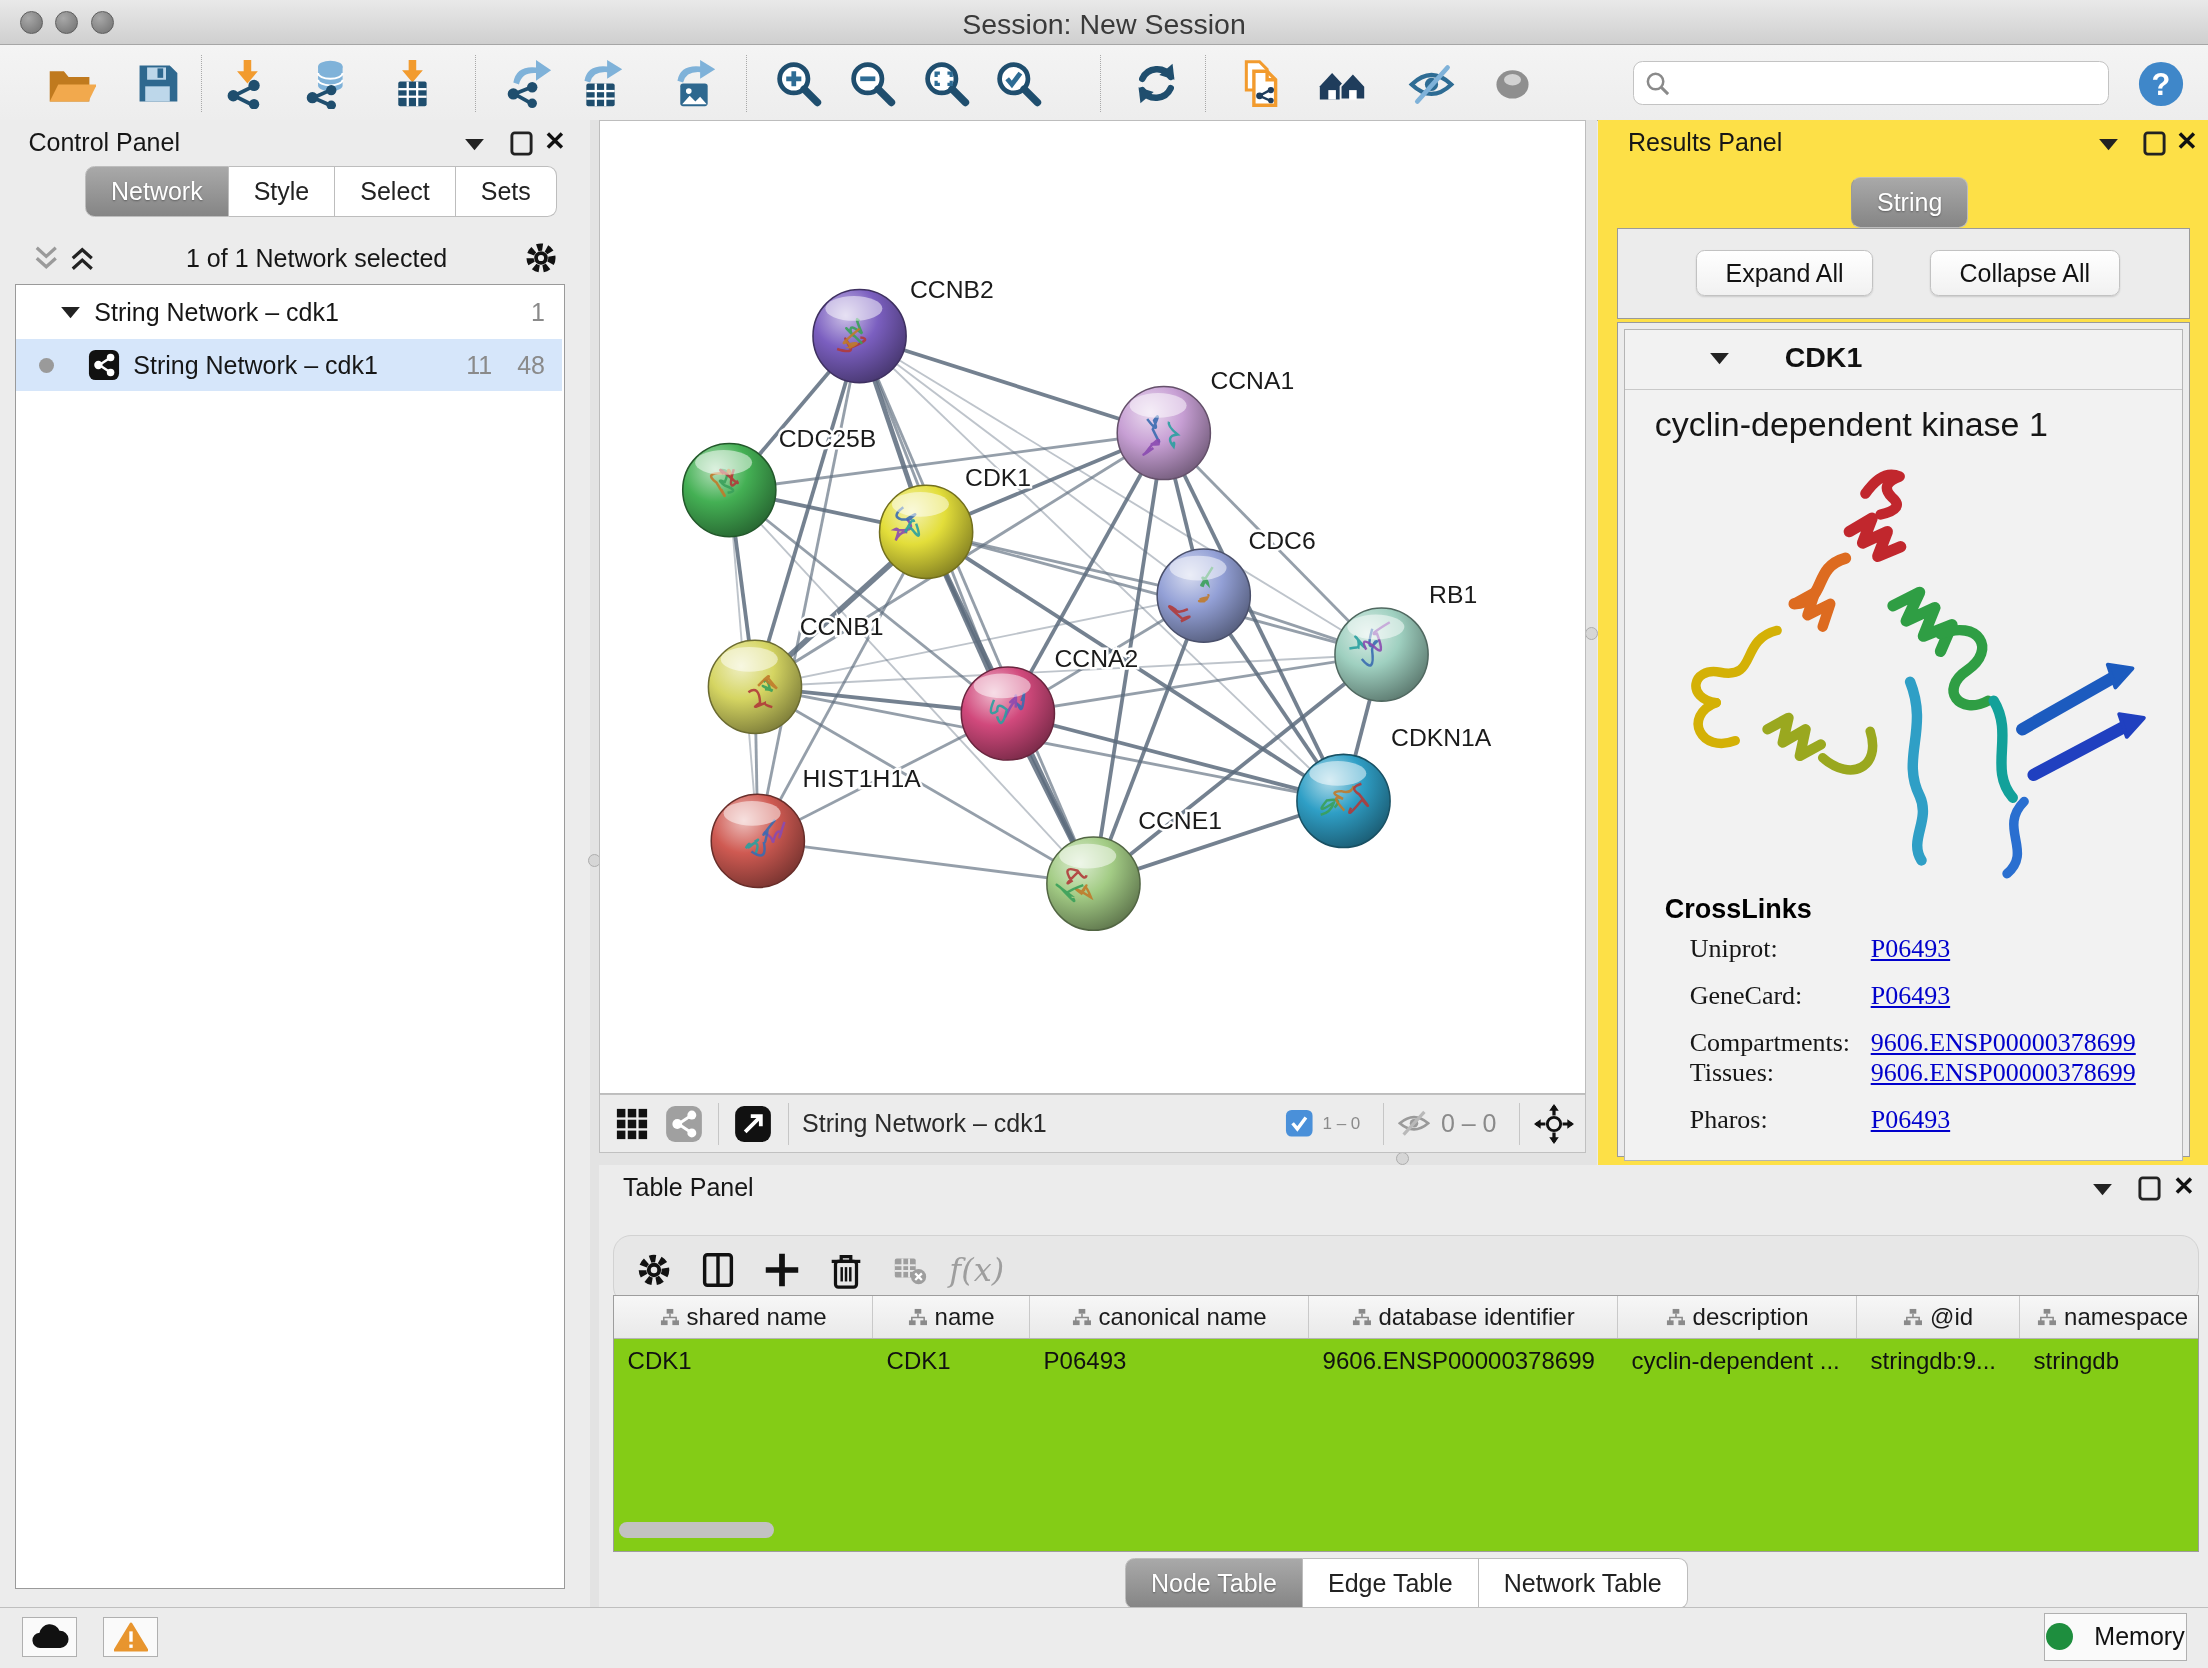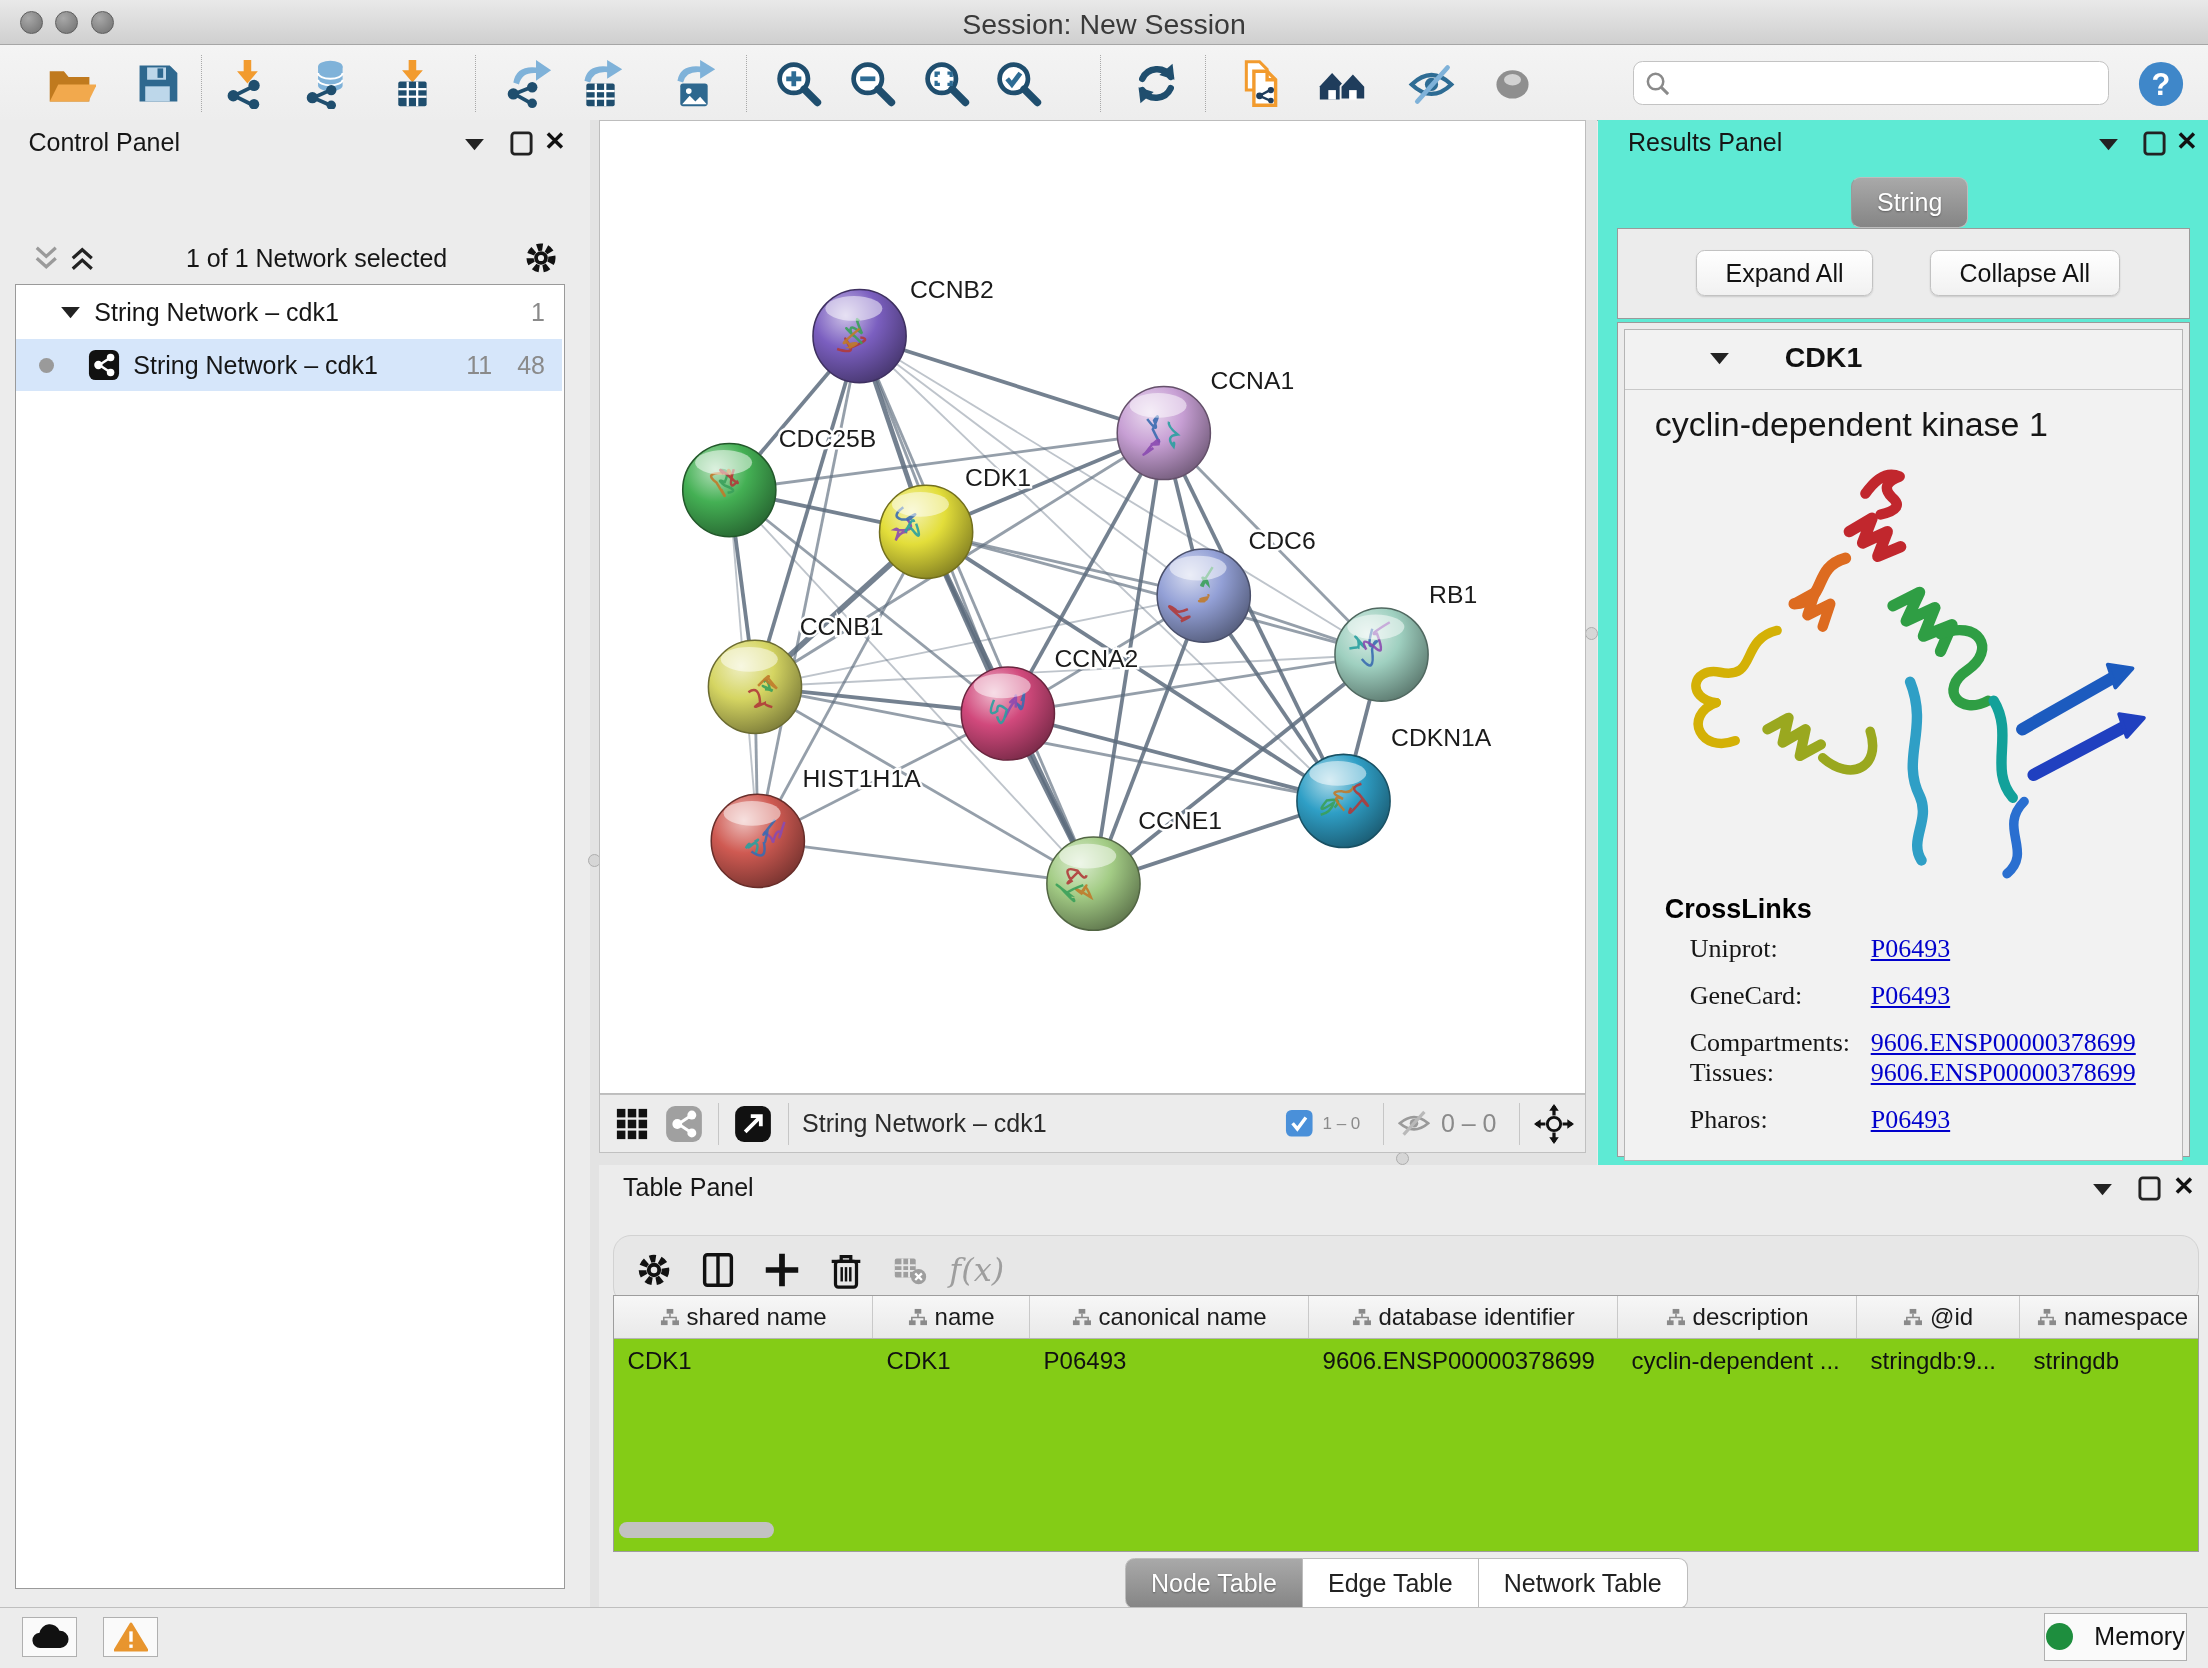--- a/index.html
+++ b/index.html
@@ -39,21 +39,21 @@
   .cnt{color:#8a8a8a;}
   
   #netview{left:599px;top:120px;width:987px;height:974px;background:#fff;border:1px solid #bdbdbd;box-sizing:border-box;}
   #netfooter{left:599px;top:1094px;width:987px;height:59px;background:#ececec;border:1px solid #c0c0c0;
     box-sizing:border-box;display:flex;align-items:center;}
   .fsep{width:0;height:42px;border-left:1px solid #c6c6c6;margin:0 13.3px;}
   .fico{display:flex;align-items:center;justify-content:center;width:42px;height:42px;}
   
   .split-dot{position:absolute;width:13.3px;height:13.3px;border-radius:50%;background:#d6d6d6;border:1px solid #adadad;box-sizing:border-box;}
   
-  #results-panel{left:1598px;top:120px;width:611px;height:1045px;background:#5eead4;}
+  #results-panel{left:1598px;top:120px;width:611px;height:1045px;background:#fde047;}
   .rbox{position:absolute;left:19px;width:571px;border:1px solid #9a9a9a;background:#ececec;}
   .btnw{background:linear-gradient(#ffffff,#f1f1f1);border:1px solid #c2c2c2;border-radius:8.6px;
     font-size:25px;color:#111;padding:7.6px 28.5px;box-shadow:0 1px 1.9px rgba(0,0,0,.15);}
   #rescard{position:absolute;left:5.7px;top:5.7px;width:557px;background:#f2f2f2;border:1px solid #b5b5b5;}
   .serif{font-family:Liberation Sans, sans-serif;}
   .xlink{color:#0000cc;text-decoration:underline;font-family:"Liberation Serif",serif;font-size:26px;}
   .xlab{font-family:"Liberation Serif",serif;font-size:26px;color:#161616;}
   
   #table-panel{left:599px;top:1165px;width:1609px;height:442px;background:#ececec;}
   #tp-toolbar{position:absolute;left:14.3px;top:70px;width:1584px;height:68px;background:#e7e7e7;
@@ -266,20 +266,26 @@
   <div id="control-panel" class="abs">
     <span class="panel-title abs" style="left:28.5px;top:7.6px">Control Panel</span>
     <svg class="abs" style="left:464px;top:17px" width="21" height="15" viewBox="0 0 22 16">
       <path d="M1 2l10 12L21 2z" fill="#222"></path>
       </svg>
     <svg class="abs" style="left:509px;top:9.5px" width="25" height="27" viewBox="0 0 26 28">
       <rect x="3" y="3" width="20" height="22" fill="none" stroke="#222" stroke-width="3" rx="3"></rect>
       </svg>
     <span class="abs xic" style="left:544px;top:5.7px">✕</span>
 
+    <div class="tabrow" style="left:85px;top:46px">
+      <div class="tab sel">Network</div>
+      <div class="tab">Style</div>
+      <div class="tab">Select</div>
+      <div class="tab">Sets</div>
+    </div>
 
     <svg class="abs" style="left:32px;top:124px" width="28.5" height="28.5" viewBox="0 0 30 30">
       <path d="M5 4l10 9 10-9M5 15l10 9 10-9" fill="none" stroke="#9a9a9a" stroke-width="3.4"></path>
       </svg>
     <svg class="abs" style="left:68px;top:124px" width="28.5" height="28.5" viewBox="0 0 30 30">
       <path d="M5 26l10-9 10 9M5 15l10-9 10 9" fill="none" stroke="#222" stroke-width="3.4"></path>
       </svg>
     <span class="abs" style="left:186px;top:124px;font-size:25px;color:#161616">1 of 1 Network selected</span>
     <svg class="abs" style="left:521px;top:118px" width="40" height="40" viewBox="0 0 44 44">
       <circle cx="22" cy="22" r="12" fill="none" stroke="#111" stroke-width="8" stroke-dasharray="6 4.4"></circle>

